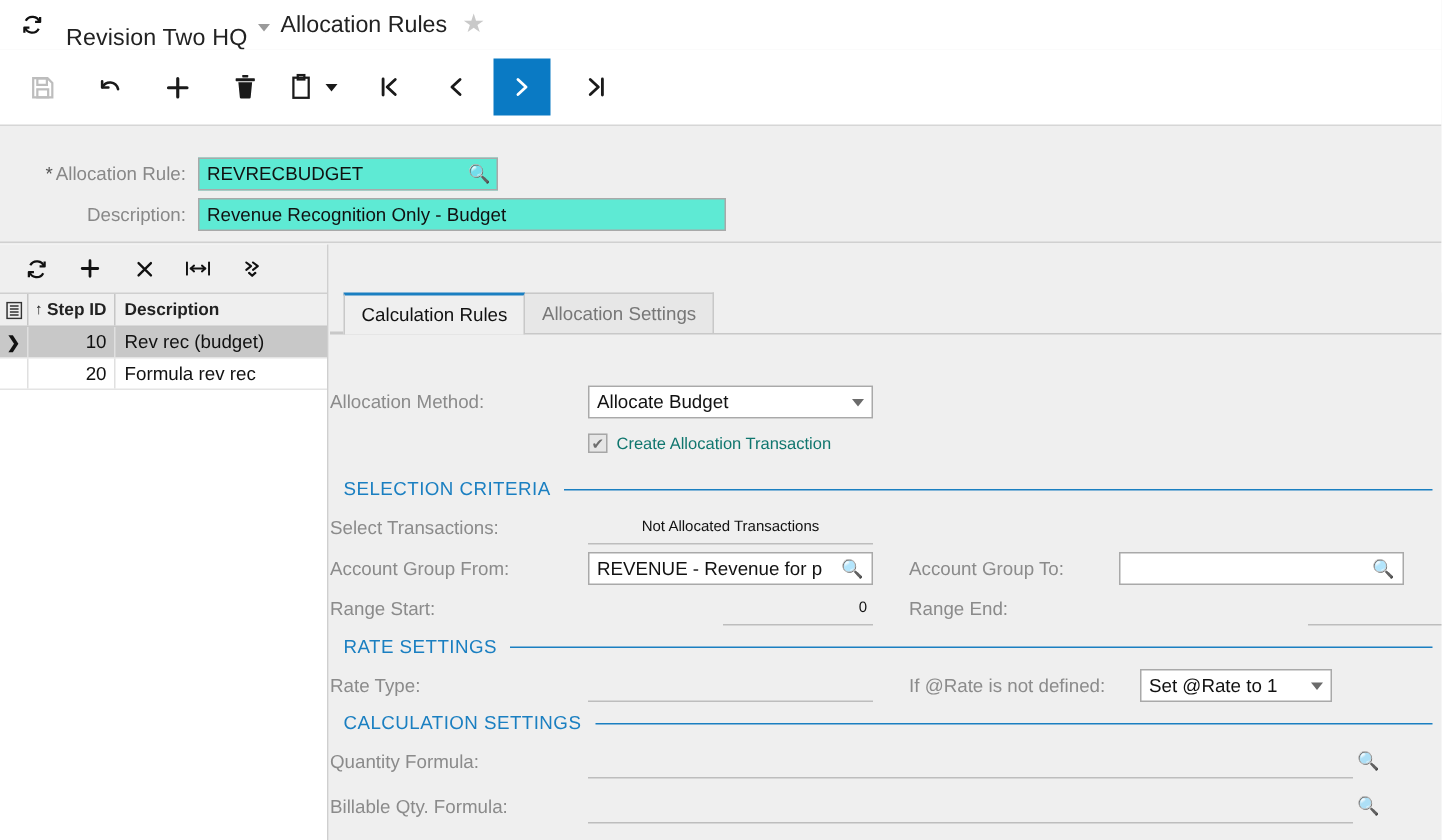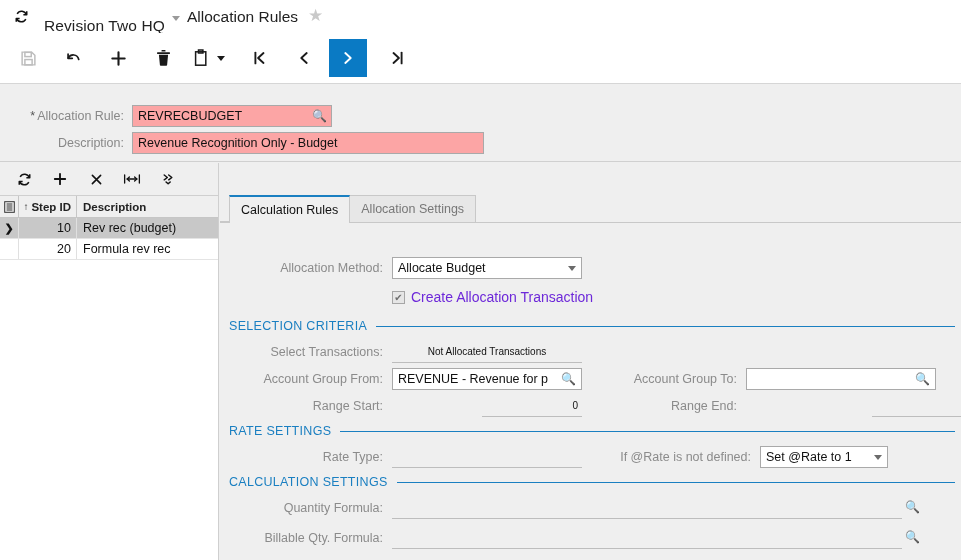--- a/index.html
+++ b/index.html
@@ -58,21 +58,21 @@
     background: #efefef;
     border-bottom: 1px solid #d0d0d0;
   }
   .hrow { position: absolute; display: flex; align-items: center; }
   .hlabel {
     font-size: 12.5px; color: #888; text-align: right; width: 132px;
     padding-right: 8px; white-space: nowrap;
   }
   .req-star { color: #555; margin-right: 2px; }
   .tbox {
-    background: #fca5a5; border: 1px solid #a9a9a9; height: 22px;
+    background: #5eead4; border: 1px solid #a9a9a9; height: 22px;
     display: flex; align-items: center; padding: 0 4px 0 5px;
     font-size: 12.5px; color: #111;
   }
   .tbox .val { flex: 1; overflow: hidden; white-space: nowrap; }
   .mag { color: #4a4a4a; font-size: 12px; margin-left: 3px; }
 
   
   .leftpanel {
     position: absolute; left: 0; top: 163px; width: 219px; height: 397px;
     background: #ffffff; border-right: 1px solid #cfcfcf;
@@ -130,21 +130,21 @@
   }
   .tab-strip-left-stub {
     position: absolute; left: 0; top: 0; width: 9px; height: 27px;
     border-bottom: 1px solid #c8c8c8;
   }
 
   .content { position: relative; padding-top: 10px; }
 
   .frow { position: absolute; display: flex; align-items: center; }
   .flabel {
-    font-size: 12.5px; color: #8b8b8b; text-align: right; padding-right: 9px;
+    font-size: 12.5px; color: #8b8b8b; padding-right: 9px;
     white-space: nowrap;
   }
   .fctl { position: relative; }
 
   .ctl-box {
     background: #ffffff; border: 1px solid #a9a9a9; height: 22px;
     display: flex; align-items: center; padding: 0 5px; font-size: 12.5px; color: #111;
   }
   .ctl-box .v { flex: 1; overflow: hidden; white-space: nowrap; }
   .ctl-readonly {
@@ -162,21 +162,21 @@
   .mag-outside {
     position: absolute; right: -18px; top: 3px; color: #333; font-size: 12px;
   }
 
   .checkrow { position: absolute; display: flex; align-items: center; }
   .chk {
     width: 13px; height: 13px; border: 1px solid #a6a6a6; background: #e6e6e6;
     display: inline-flex; align-items: center; justify-content: center;
     font-size: 10px; color: #6e6e6e; margin-right: 6px;
   }
-  .chk-label { font-size: 14px; color: #6d28d9; }
+  .chk-label { font-size: 11px; color: #0f766e; }
 
   .section { position: absolute; display: flex; align-items: center; }
   .section-title { font-size: 12.5px; color: #1a7fc1; letter-spacing: .3px; white-space: nowrap; }
   .section-line { height: 1px; background: #1a7fc1; margin-left: 9px; }
 
   svg { display: block; }
 </style>
 </head>
 <body>
 

